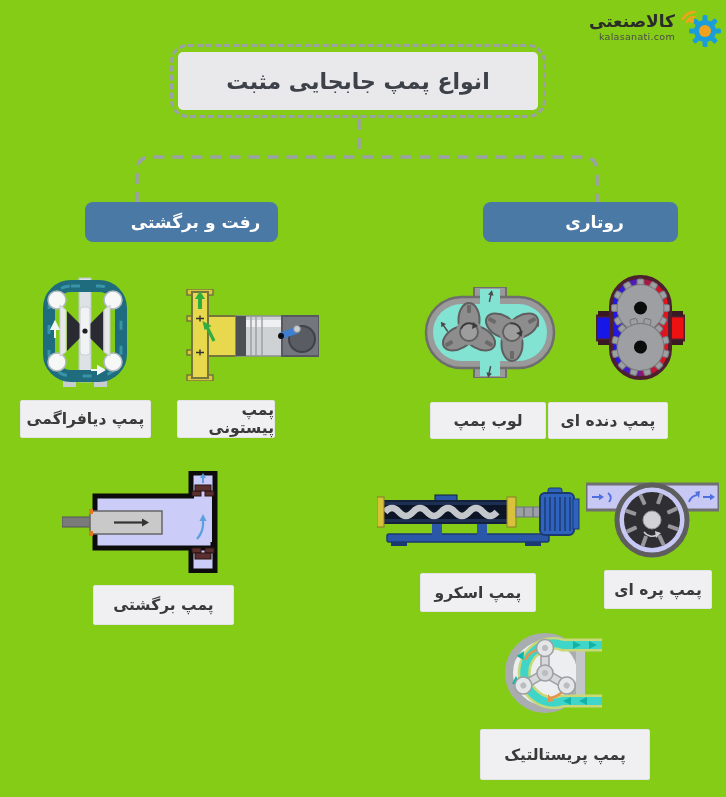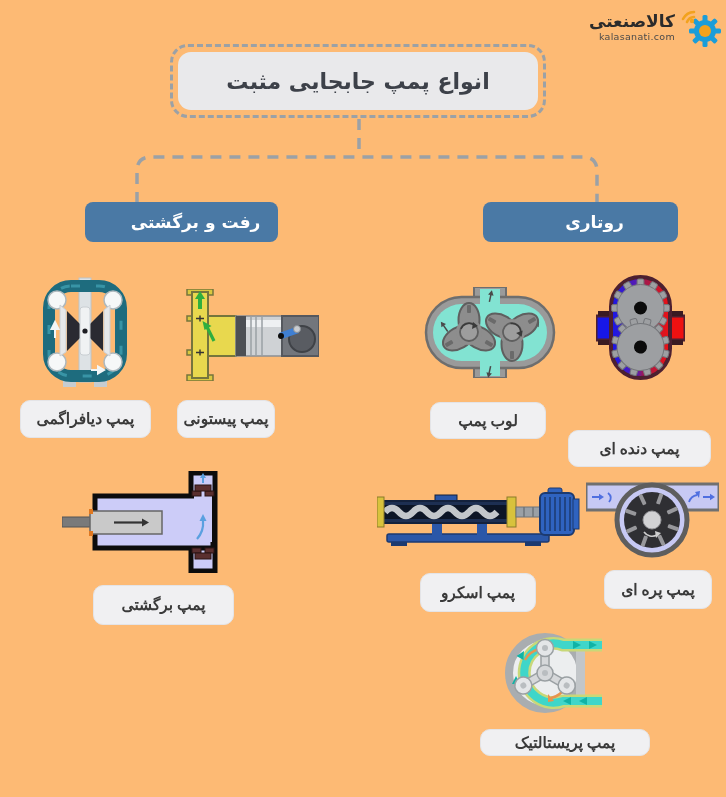--- a/index.html
+++ b/index.html
@@ -1,53 +1,53 @@
 <!DOCTYPE html>
 <html lang="fa" style="--accent-blue: #4a79a5; --connector-gray: #9ba1a6; --box-gray: #e9e9eb; --pill-gray: #f0f0f2; --text-dark: #3d4149; --logo-blue: #1b9dd9; --logo-orange: #f2a21d; --lobe-teal: #82e3d2; --gear-inlet-blue: #1717e8; --gear-outlet-red: #ee1111; --fluid-lavender: #c7c9f4; --tube-cyan: #3fd6c9;"><head>
 <meta charset="utf-8">
 <style>
   html,body{margin:0;padding:0;background:#fff;}
-  .canvas{position:relative;width:726px;height:797px;background:#fdba74;overflow:hidden;
+  .canvas{position:relative;width:726px;height:797px;background:#84cc16;overflow:hidden;
           font-family:"DejaVu Sans",sans-serif;}
   .fa{direction:rtl;unicode-bidi:plaintext;}
 
   
   .logo{position:absolute;top:7px;right:4px;display:flex;align-items:center;gap:5px;}
   .logo-text{text-align:right;}
   .brand{font-size:17px;font-weight:bold;color:#2b2b2b;line-height:1.1;}
   .site{font-size:9.5px;color:#4a4a4a;letter-spacing:.3px;line-height:1.2;}
 
   
   .title-wrap{position:absolute;left:170px;top:44px;width:376px;height:74px;
               border:3px dashed var(--connector-gray,#9ba1a6);border-radius:18px;box-sizing:border-box;}
-  .title-inner{position:absolute;inset:5px;background:var(--box-gray,#e9e9eb);border-radius:13px;
+  .title-inner{position:absolute;inset:5px;background:var(--box-gray,#e9e9eb);border-radius:5px;
                display:flex;align-items:center;justify-content:center;
                font-size:22px;font-weight:bold;color:var(--text-dark,#3d4149);}
 
   .connectors{position:absolute;left:130px;top:115px;width:470px;height:92px;}
 
   
   .branch{position:absolute;height:40px;background:var(--accent-blue,#4a79a5);border-radius:8px;
           display:flex;align-items:center;justify-content:center;color:#fff;
           font-size:17px;font-weight:bold;padding-left:28px;}
   .branch-left{left:85px;top:202px;width:165px;}
   .branch-right{left:483px;top:202px;width:167px;}
 
   
   .pill{position:absolute;background:var(--pill-gray,#f0f0f2);border:1px solid #e4e4e7;
-        border-radius:10px;display:flex;align-items:center;justify-content:center;
-        font-size:15.5px;font-weight:bold;color:#3a3a3a;box-sizing:border-box;font-family:Liberation Serif, serif;}
+        border-radius:2px;display:flex;align-items:center;justify-content:center;
+        font-size:15.5px;font-weight:bold;color:#3a3a3a;box-sizing:border-box;}
   .pl-diaphragm{left:20px;top:400px;width:131px;height:38px;}
   .pl-piston{left:177px;top:400px;width:98px;height:38px;}
   .pl-lobe{left:430px;top:402px;width:116px;height:37px;}
-  .pl-gear{left:568px;top:402px;width:143px;height:37px;margin-top:28px;}
+  .pl-gear{left:548px;top:402px;width:120px;height:37px;}
   .pl-plunger{left:93px;top:585px;width:141px;height:40px;}
   .pl-screw{left:420px;top:573px;width:116px;height:39px;}
   .pl-vane{left:604px;top:570px;width:108px;height:39px;}
-  .pl-peristaltic{left:480px;top:729px;width:170px;height:27px;}
+  .pl-peristaltic{left:480px;top:729px;width:170px;height:51px;}
 
   .ill{position:absolute;}
   .il-diaphragm{left:33px;top:272px;}
   .il-piston{left:175px;top:289px;}
   .il-lobe{left:422px;top:287px;}
   .il-gear{left:596px;top:274px;}
   .il-plunger{left:62px;top:471px;}
   .il-screw{left:377px;top:487px;}
   .il-vane{left:586px;top:475px;}
   .il-peristaltic{left:503px;top:632px;}

